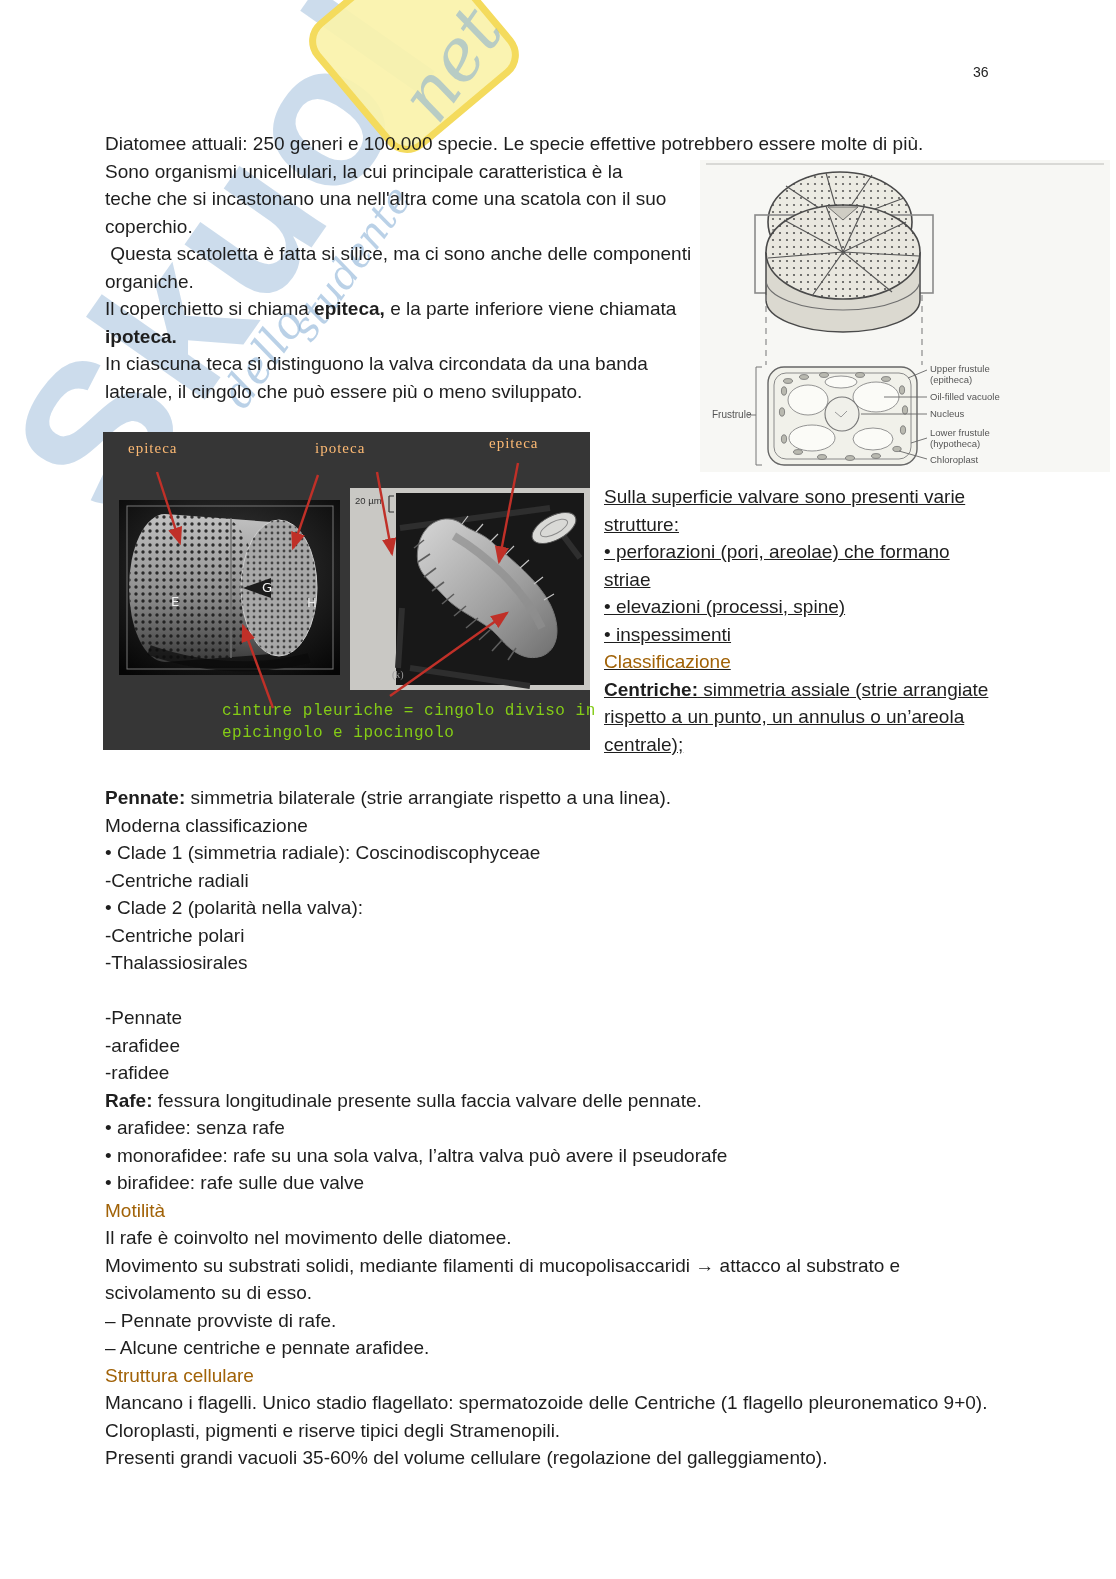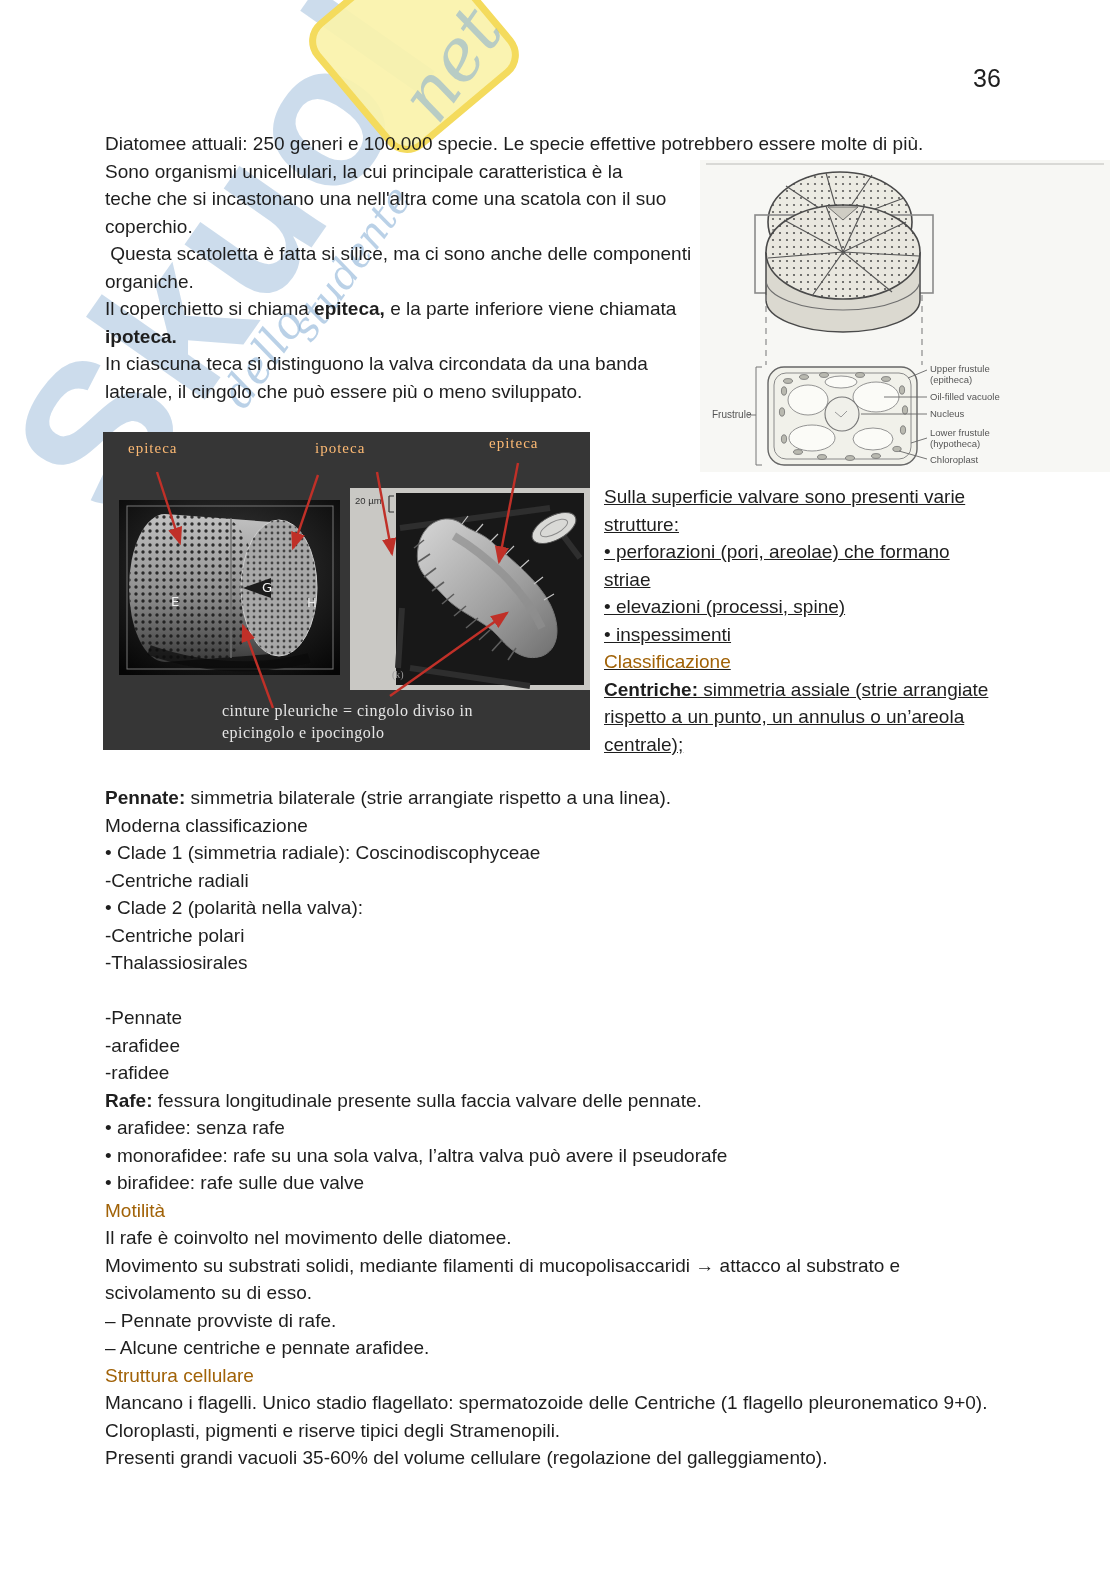--- a/index.html
+++ b/index.html
@@ -13,29 +13,29 @@
       background:rgba(250,242,170,0.92);border:7px solid rgba(243,217,88,0.95);border-radius:26px;}
   .wm-script{position:absolute;font-family:"DejaVu Serif",serif;font-style:italic;color:rgba(130,172,212,0.55);}
   .wm-net{left:392px;top:22px;font-size:72px;transform:rotate(-55deg);}
   .wm-s1{left:208px;top:332px;font-size:44px;transform:rotate(-55deg);}
   .wm-s2{left:262px;top:240px;font-size:40px;transform:rotate(-55deg);}
   
   .tblock{position:absolute;z-index:3;}
   .tline{height:27.5px;line-height:27.5px;font-size:19px;white-space:pre;}
   .tline .b{font-weight:bold;}
   .tline .g{color:#a16207;}
-  .pagenum{position:absolute;left:973px;top:64px;font-size:25px;z-index:3;}
+  .pagenum{position:absolute;left:973px;top:64px;font-size:14px;z-index:3;}
   
   .fig{position:absolute;left:700px;top:160px;width:410px;height:315px;z-index:2;}
   
   .panel{position:absolute;left:103px;top:432px;width:487px;height:318px;background:#363636;z-index:3;}
   .panel-label{position:absolute;color:#fdba74;font-size:15px;letter-spacing:1px;font-family:Liberation Serif, serif;}
   .sem{position:absolute;}
-  .caption{position:absolute;left:119px;top:268px;color:#e5e5e5;font-size:16px;line-height:22px;
-           font-family:Liberation Serif, serif;letter-spacing:0.5px;white-space:pre;}
+  .caption{position:absolute;left:119px;top:268px;color:#84cc16;font-size:16px;line-height:22px;
+           font-family:Liberation Mono, monospace;letter-spacing:0.5px;white-space:pre;}
   .arrows{position:absolute;left:0;top:0;width:487px;height:318px;}
 </style>
 </head>
 <body>
 
 <div class="page">
 
   <div class="wm">
     <div class="wm-letters">Skuol</div>
     <div class="wm-diamond"></div>

